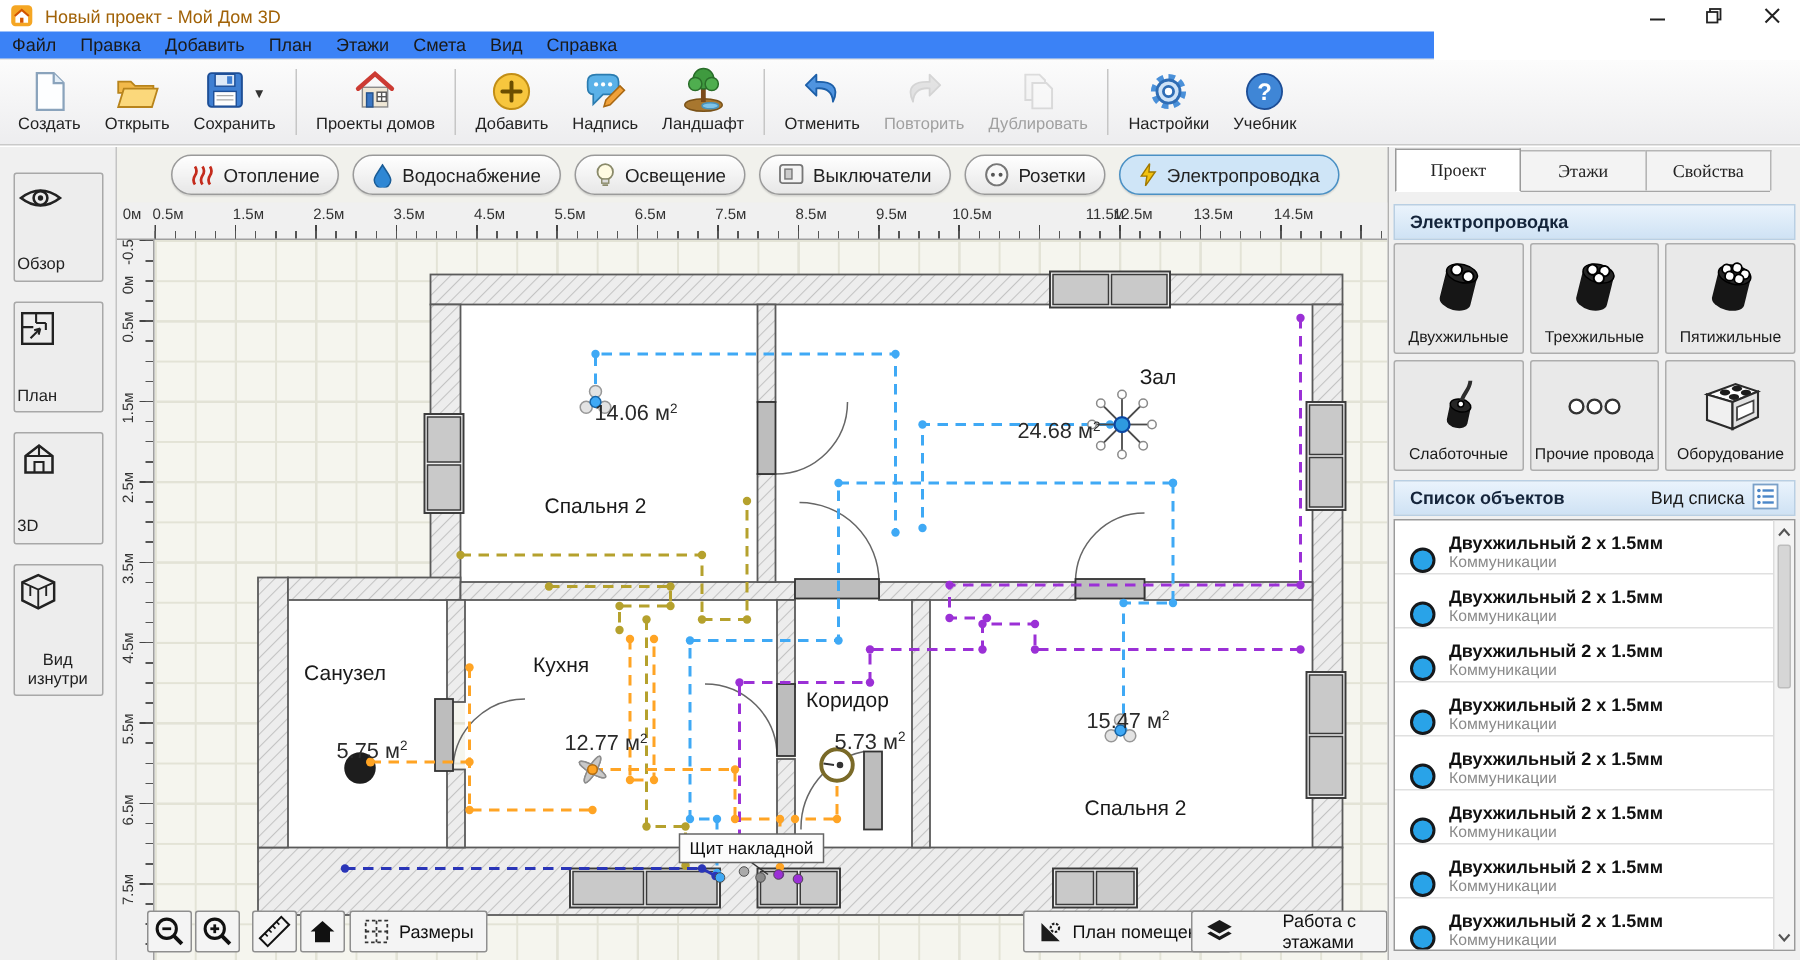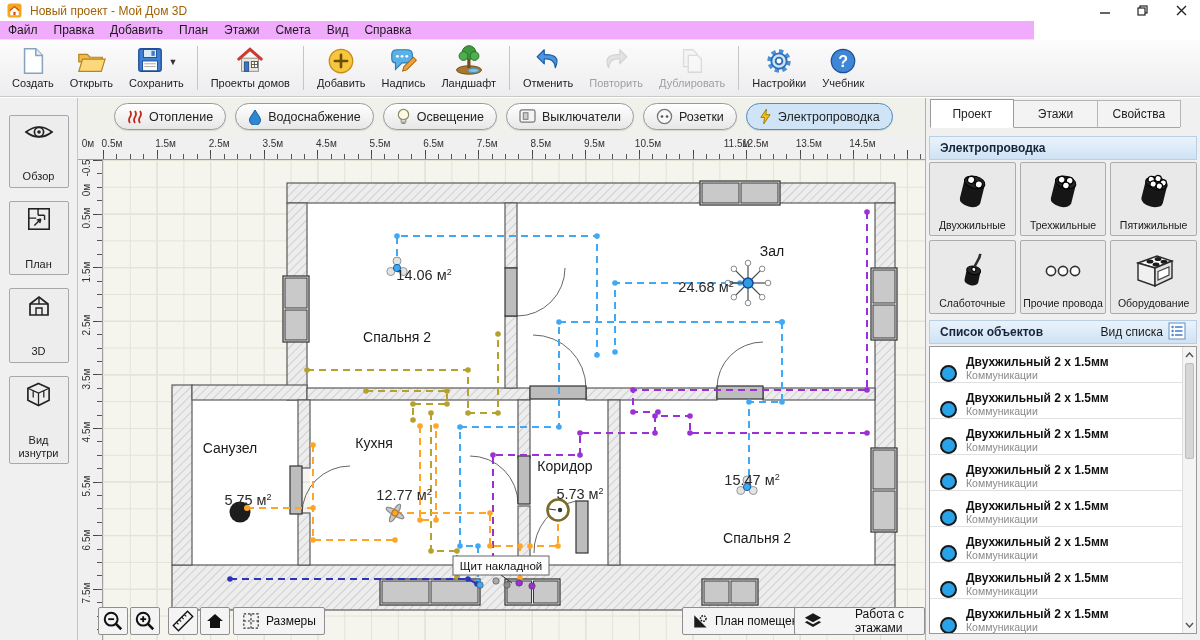--- a/index.html
+++ b/index.html
@@ -7,41 +7,41 @@
   #app{position:relative;width:1200px;height:640px;background:#fff;overflow:hidden;
        font-family:"Liberation Sans",sans-serif;color:#1a1a1a;}
   
   #titlebar{position:absolute;left:0;top:0;width:1200px;height:21px;background:#fff;display:flex;align-items:center;}
   #titlebar .appicon{width:15px;height:15px;margin:0 8px 0 7px;}
   #titlebar .title{font-size:12px;color:#a16207;}
   #wincontrols{position:absolute;right:0;top:0;height:21px;display:flex;}
   .winbtn{width:38px;height:21px;display:flex;align-items:center;justify-content:center;cursor:default;}
   .winbtn svg{display:block;}
   
-  #menubar{position:absolute;left:0;top:21px;width:1034px;height:19px;background:#f0abfc;display:flex;align-items:center;
+  #menubar{position:absolute;left:0;top:21px;width:956px;height:19px;background:#3b82f6;display:flex;align-items:center;
            border-bottom:1px solid #e6e6e6;}
   .menu-item{padding:0 8px;font-size:12px;height:19px;line-height:19px;}
   
   #toolbar{position:absolute;left:0;top:40px;width:1200px;height:57px;
            background:linear-gradient(#fcfcfc,#ededef);border-bottom:1px solid #c9c9c9;
            display:flex;align-items:stretch;padding:2px 4px;}
   .tb-btn{display:flex;flex-direction:column;align-items:center;justify-content:flex-end;
           padding:2px 7px 3px;border:1px solid transparent;border-radius:3px;margin:1px 0;}
   .tb-btn .ic{height:33px;display:flex;align-items:center;justify-content:center;}
   .tb-btn .cap{font-size:11px;color:#222;white-space:nowrap;margin-top:1px;}
   .tb-btn.disabled .cap{color:#a0a0a0;}
   .tb-btn.disabled .ic{opacity:.4;filter:grayscale(1);}
   .tb-sep{width:1px;background:#c6c6c6;margin:4px 5px;}
   .save-wrap{display:flex;align-items:flex-start;}
   .save-dd{font-size:9px;color:#333;margin:14px 0 0 3px;}
   
   #sidebar{position:absolute;left:0;top:98px;width:78px;height:542px;background:#f0f0f0;
            border-right:1px solid #c4c4c4;display:flex;flex-direction:column;align-items:center;padding-top:17px;gap:13px;}
   .side-btn{width:60px;min-height:63px;background:#ededed;border:1px solid #a8a8a8;border-radius:2px;
-            display:flex;flex-direction:column;align-items:center;justify-content:center;padding:4px 2px;gap:23px;}
+            display:flex;flex-direction:column;align-items:flex-start;justify-content:center;padding:4px 2px;gap:23px;}
   .side-btn .lbl{font-size:11px;color:#222;text-align:center;line-height:1.15;margin-top:3px;}
   .side-btn.active{background:#cde4f7;border:1.5px solid #5b9bd5;}
   
   #canvas{position:absolute;left:78px;top:98px;width:847px;height:542px;background:#f1f1ec;overflow:hidden;}
   #pills{position:absolute;left:36px;top:5px;height:28px;display:flex;gap:9px;z-index:6;}
   .pill{display:flex;align-items:center;gap:6px;height:27px;padding:0 12px;border:1px solid #9a9a9a;border-radius:14px;
         background:linear-gradient(#ffffff,#e7e7e7);font-size:12.5px;color:#222;box-shadow:0 1px 1px rgba(0,0,0,.12);}
   .pill.active{background:#cfe5f7;border:1.5px solid #4a90c4;}
   #ruler-top{position:absolute;left:0;top:37px;width:847px;height:25px;background:#f0f0f0;border-bottom:1px solid #9f9f9f;z-index:5;}
   #ruler-top .ticks{position:absolute;left:25px;right:0;bottom:0;height:10px;
@@ -57,21 +57,21 @@
         background-image:linear-gradient(to right,#e3e3d6 1px,transparent 1px),linear-gradient(to bottom,#e3e3d6 1px,transparent 1px),
                          linear-gradient(to right,#dbdbce 1px,transparent 1px),linear-gradient(to bottom,#dbdbce 1px,transparent 1px);
         background-size:26.8px 26.8px,26.8px 26.8px,53.6px 53.6px,53.6px 53.6px;}
   #plan-svg{position:absolute;left:0;top:62px;z-index:3;}
   
   .cv-btn{position:absolute;bottom:5px;height:28px;background:#f4f4f4;border:1px solid #8f8f8f;border-radius:2px;
           display:flex;align-items:center;justify-content:center;gap:6px;font-size:12px;color:#111;z-index:6;padding:0 8px;}
   .cv-sq{width:30px;padding:0;}
   
   #rpanel{position:absolute;left:925px;top:98px;width:275px;height:542px;background:#f0f0f0;border-left:1px solid #b0b0b0;}
-  #rtabs{position:absolute;left:4px;top:2px;right:20px;height:28px;display:flex;border-bottom:1px solid #a6a6a6;}
+  #rtabs{position:absolute;left:4px;top:2px;right:20px;height:28px;display:flex;border-bottom:1px solid #a6a6a6;font-family:Liberation Serif, serif;}
   .rtab{flex:1;display:flex;align-items:center;justify-content:center;font-size:12px;color:#222;
         background:#f3f3f3;border:1px solid #b5b5b5;border-bottom:none;margin-right:-1px;}
   .rtab.active{background:#fff;position:relative;z-index:2;height:29px;margin-top:-1px;border:1px solid #9a9a9a;border-bottom:1px solid #fff;}
   .sec-head{background:linear-gradient(#eaf3fc,#cfe2f4);border:1px solid #b9cfe3;height:24px;display:flex;align-items:center;
             padding:0 10px;font-size:12px;font-weight:bold;color:#14243a;}
   #sec-wiring{position:absolute;left:3px;top:38px;right:3px;}
   #cats{position:absolute;left:3px;top:64px;right:3px;display:grid;grid-template-columns:1fr 1fr 1fr;gap:4px;}
   .cat-btn{height:74px;background:#e9e9e9;border:1px solid #adadad;border-radius:2px;display:flex;flex-direction:column;
            align-items:center;justify-content:flex-end;padding:2px 1px 3px;}
   .cat-btn .lbl{font-size:10.5px;color:#1a1a1a;text-align:right;line-height:1.1;}

